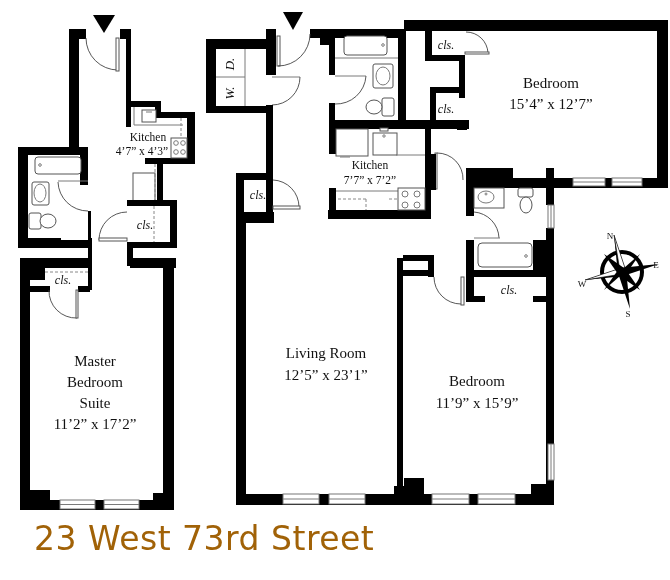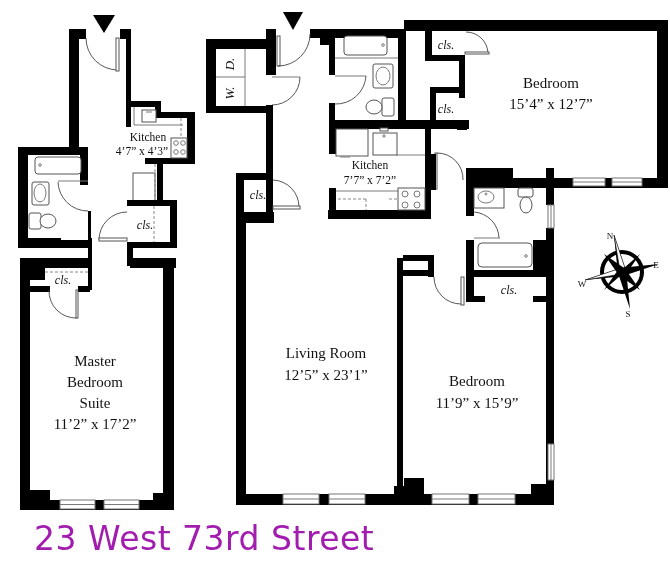--- a/index.html
+++ b/index.html
@@ -11,21 +11,21 @@
   .door { fill: none; stroke: #444; stroke-width: 0.9; }
   .leaf { fill: #fff; stroke: #555; stroke-width: 1; }
   .dash { fill: none; stroke: #888; stroke-width: 1; stroke-dasharray: 3 2; }
   .win { fill: #fff; stroke: #777; stroke-width: 1; }
   .lbl { font-family: "Liberation Serif", serif; fill: #111; text-anchor: middle; }
   .room { font-size: 15px; }
   .small { font-size: 11.5px; }
   .cls { font-size: 12px; font-style: italic; }
   .wd { font-size: 13px; font-style: italic; }
   .compass-l { font-family: "Liberation Serif", serif; font-size: 9px; fill: #111; text-anchor: middle; }
-  #address { position: absolute; left: 34px; top: 519px; font-family: "DejaVu Sans", sans-serif; font-size: 33px; color: #a21caf; letter-spacing: 0.5px; margin: 0; }
+  #address { position: absolute; left: 34px; top: 519px; font-family: "DejaVu Sans", sans-serif; font-size: 33px; color: #a16207; letter-spacing: 0.5px; margin: 0; }
 </style>
 </head>
 <body>
 
 <svg id="plan" width="670" height="580" viewBox="0 0 670 580">
 
   <g>
 
     <polygon points="93,15 115,15 104,33"></polygon>
 

